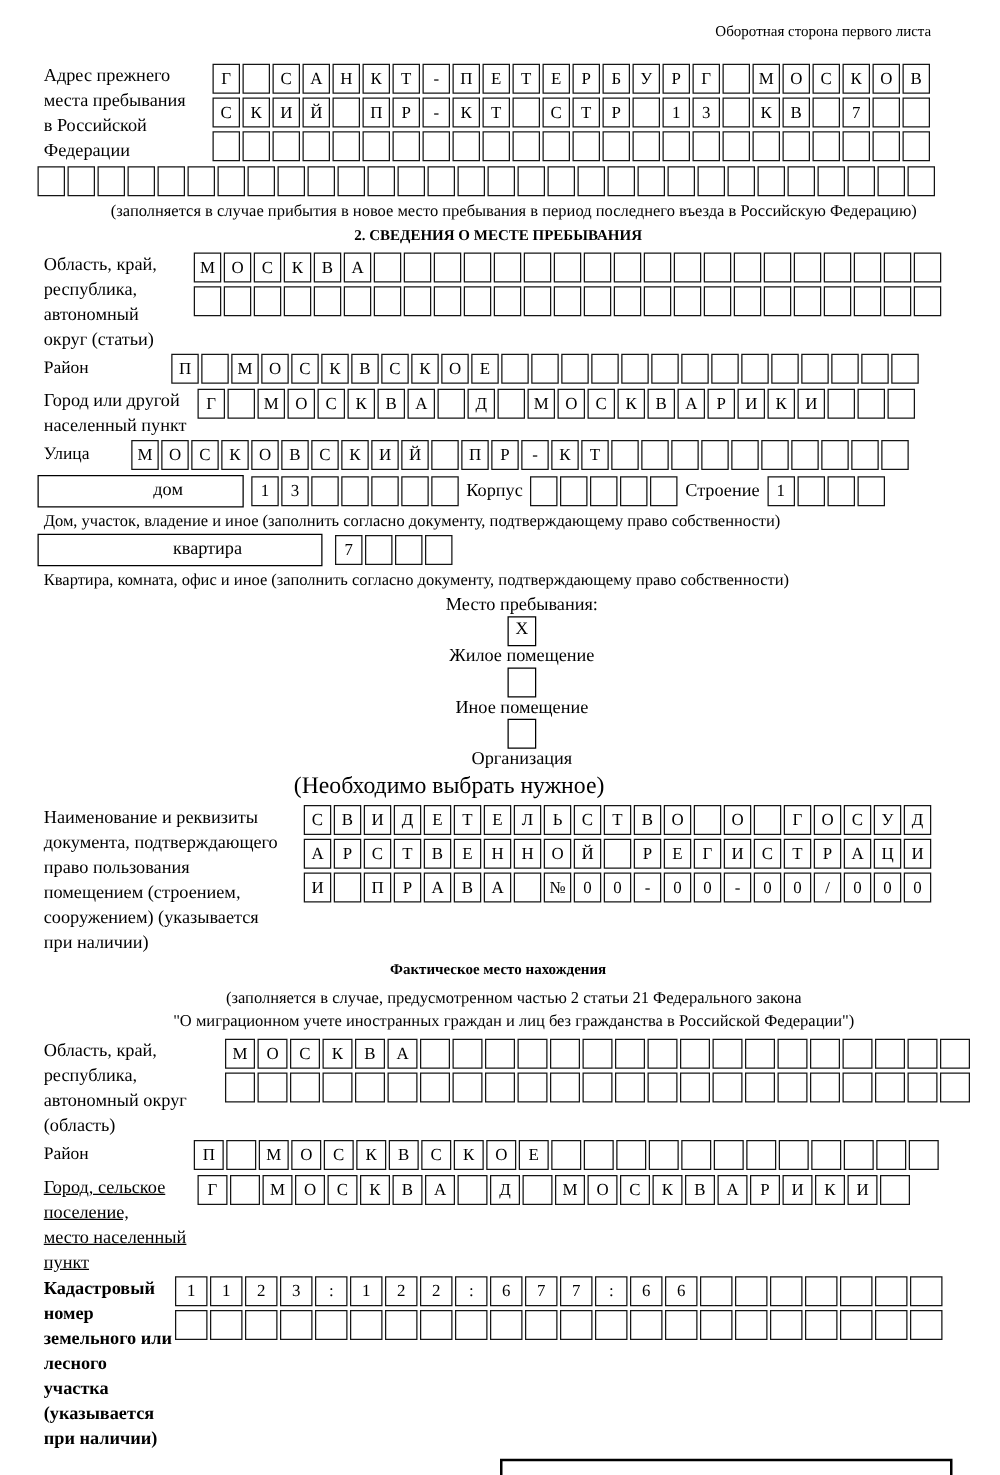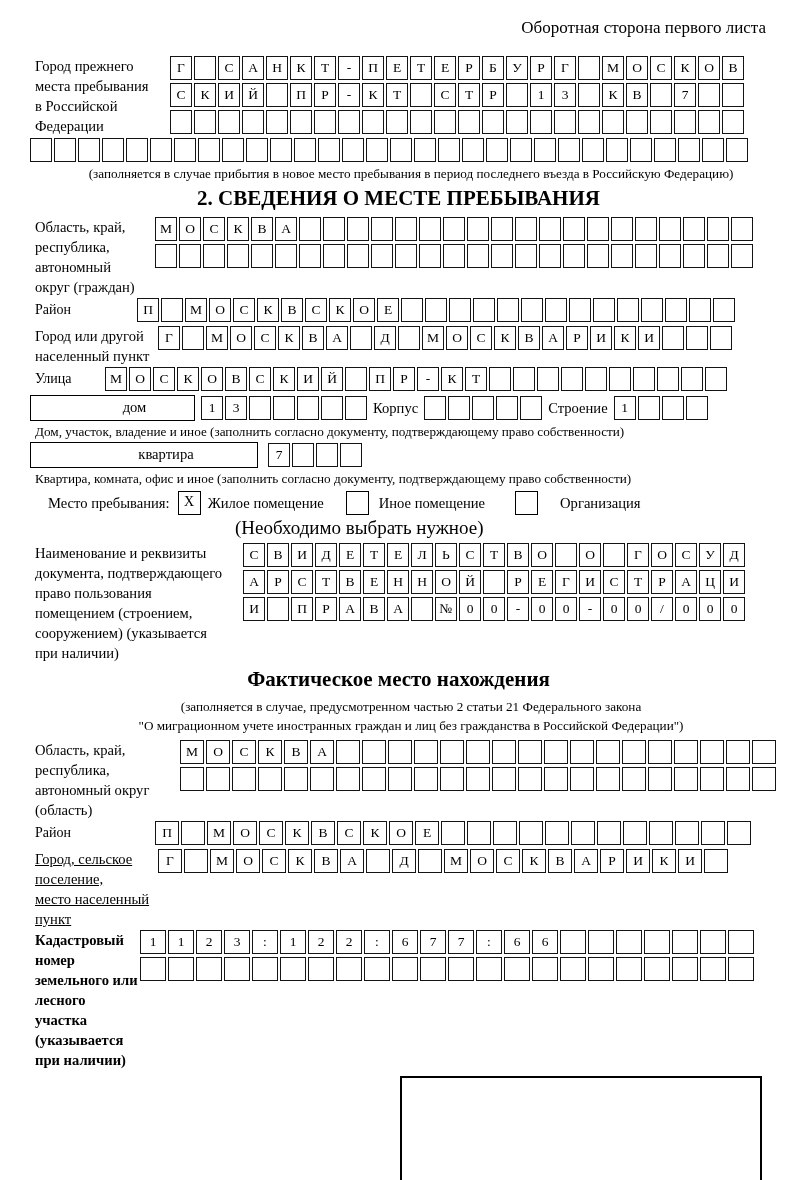--- a/index.html
+++ b/index.html
@@ -1,56 +1,56 @@
 <!DOCTYPE html>
 <html><head>
 <meta charset="utf-8">
 <style>
   html,body{margin:0;padding:0;background:#fff;}
   body{width:800px;height:1180px;overflow:hidden;color:#000;
        font-family:"Liberation Serif","DejaVu Serif",serif;}
   .page{box-sizing:border-box;padding:8px 0 0 35px;width:800px;}
-  .page-hdr{font-size:17px;text-align:right;padding-right:34px;margin:10px 0 18px 0;}
+  .page-hdr{font-size:12px;text-align:right;padding-right:55px;margin:10px 0 18px 0;}
   .grp{display:flex;align-items:flex-start;margin-bottom:1px;}
   .lbl{font-size:14.6px;line-height:20px;flex-shrink:0;}
   .lbl-inline{font-size:14px;line-height:24px;flex-shrink:0;}
   .w135{width:135px;} .w120{width:120px;} .w102{width:102px;} .w123{width:123px;}
   .w70{width:70px;} .w208{width:208px;} .w145{width:145px;} .w107{width:123px;text-decoration:underline;} .w105{width:105px;font-weight:bold;}
   .rows{flex-shrink:0;}
   .boxrow{display:flex;gap:2px;margin-bottom:3px;}
   .cell{width:22px;height:24px;box-sizing:border-box;border:1.5px solid #141414;
         text-align:center;font-size:13.5px;line-height:21px;flex-shrink:0;overflow:hidden;}
   .p26 .cell{width:24px;} .p28 .cell{width:26px;}
   .neg{margin-left:-5px;}
   .note{font-size:13.2px;line-height:17px;margin:0 0 2px 0;}
   .fullcenter{margin-left:-35px;width:800px;text-align:center;padding-left:11px;}
-  .sec-title{margin-left:-35px;width:797px;text-align:center;font-weight:bold;font-size:21px;margin-top:4px;margin-bottom:6px;}
+  .sec-title{margin-left:-35px;width:797px;text-align:center;font-weight:bold;font-size:12px;margin-top:4px;margin-bottom:6px;}
   .hrow{display:flex;align-items:center;margin-bottom:2px;}
   .widebox{box-sizing:border-box;border:1.8px solid #000;height:26px;line-height:23px;
            text-align:center;font-size:14.6px;flex-shrink:0;padding-left:44px;}
   .dom-box{width:165px;} .kv-box{width:228px;}
   .hgap6{width:6px;} .hgap10{width:10px;}
   .htxt{font-size:14.6px;padding:0 6px;white-space:nowrap;}
   .chk{box-sizing:border-box;width:23px;height:24px;border:1.7px solid #000;display:inline-block;
        text-align:center;font-size:14px;line-height:20px;vertical-align:middle;flex-shrink:0;}
-  .stayrow{display:flex;align-items:center;margin:4px 0 2px 13px;font-size:14.6px;}
+  .stayrow{display:flex;align-items:center;margin:4px 0 2px 0;font-size:14.6px;flex-direction:column;}
   .stay-note{margin-left:200px;font-size:19px;margin-bottom:4px;}
   .smallgap{height:4px;}
   .stamp-box{box-sizing:border-box;border:2px solid #000;width:362px;height:170px;margin-left:365px;margin-top:6px;}
 </style>
 </head>
 <body>
 
 <div class="page">
 
   <div class="page-hdr">Оборотная сторона первого листа</div>
 
   <div class="grp">
     <div class="lbl w135">
-      <div>Город прежнего</div>
+      <div>Адрес прежнего</div>
       <div>места пребывания</div>
       <div>в Российской</div>
       <div>Федерации</div>
     </div>
     <div class="rows">
       <div class="boxrow">
           <span class="cell">Г</span>
           <span class="cell"></span>
           <span class="cell">С</span>
           <span class="cell">А</span>
@@ -163,21 +163,21 @@
     </div>
   <div class="note fullcenter">(заполняется в случае прибытия в новое место пребывания в период последнего въезда в Российскую Федерацию)</div>
 
   <div class="sec-title">2. СВЕДЕНИЯ О МЕСТЕ ПРЕБЫВАНИЯ</div>
 
   <div class="grp">
     <div class="lbl w120">
       <div>Область, край,</div>
       <div>республика,</div>
       <div>автономный</div>
-      <div>округ (граждан)</div>
+      <div>округ (статьи)</div>
     </div>
     <div class="rows">
       <div class="boxrow">
           <span class="cell">М</span>
           <span class="cell">О</span>
           <span class="cell">С</span>
           <span class="cell">К</span>
           <span class="cell">В</span>
           <span class="cell">А</span>
           <span class="cell"></span>

